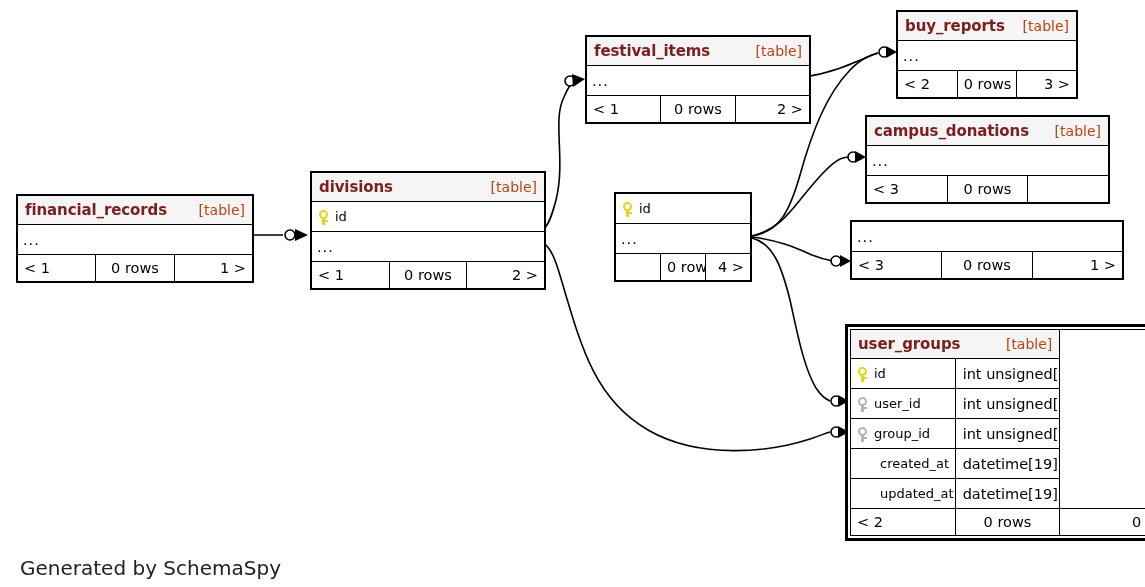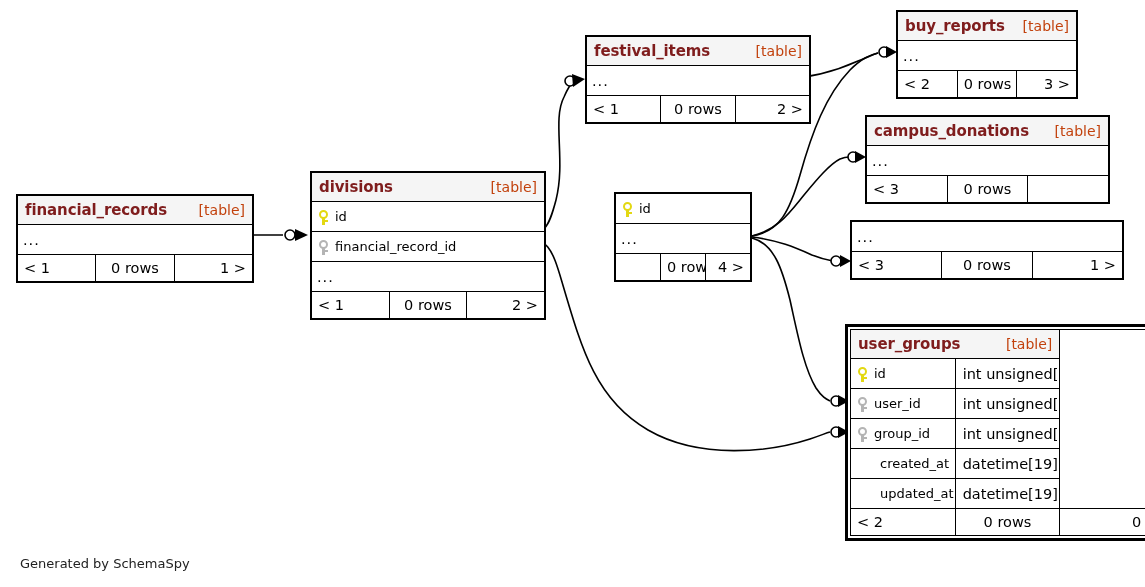--- a/index.html
+++ b/index.html
@@ -138,21 +138,21 @@
     top: 11.5px; left: 3px;
     width: 5.5px; height: 2px;
     background: currentColor;
   }
   .key-pk { color: #e3d812; }
   .key-fk { color: #b4b4b4; }
   .footer-note {
     position: absolute;
     left: 20px;
     top: 556px;
-    font-size: 13px;
+    font-size: 20px;
     color: #222222;
     z-index: 3;
   }
 </style>
 </head>
 <body>
 
 <div id="canvas">
 
   <svg id="edges" viewBox="0 0 1145 587" xmlns="http://www.w3.org/2000/svg">
@@ -238,32 +238,20 @@
                   <span class="key-icon key-pk">
                     <span class="kh"></span>
                     <span class="ks"></span>
                     <span class="kt"></span>
                   </span>
                   <span class="col-name">id</span>
                 </div>
               </td>
             </tr>
             <tr>
-              <td class="col-cell" colspan="3">
-                <div class="col-inner">
-                  <span class="key-icon key-fk">
-                    <span class="kh"></span>
-                    <span class="ks"></span>
-                    <span class="kt"></span>
-                  </span>
-                  <span class="col-name">financial_record_id</span>
-                </div>
-              </td>
-            </tr>
-            <tr>
               <td class="ellipsis-cell" colspan="3">...</td>
             </tr>
             <tr class="foot">
               <td class="l" style="width:33%">&lt; 1</td>
               <td class="c" style="width:34%">0 rows</td>
               <td class="r" style="width:33%">2 &gt;</td>
             </tr>
           </tbody>
         </table>
       </div>

